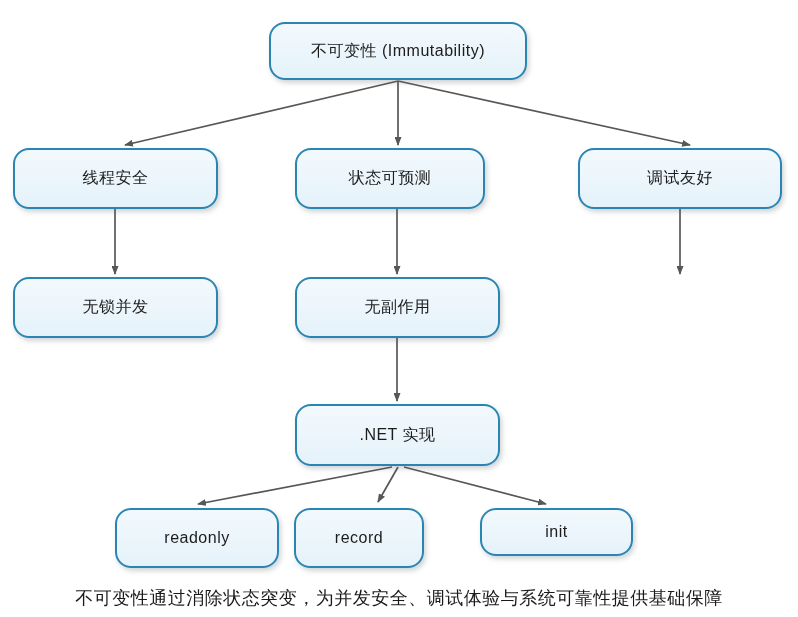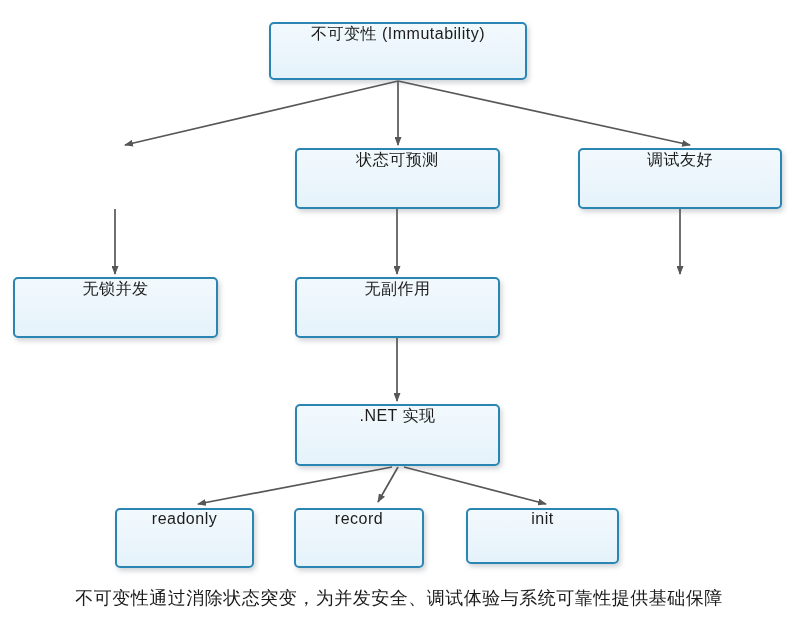--- a/index.html
+++ b/index.html
@@ -21,24 +21,25 @@
     top: 0;
     width: 798px;
     height: 617px;
     pointer-events: none;
     z-index: 2;
   }
   .node {
     position: absolute;
     box-sizing: border-box;
     border: 2px solid #2b85b3;
-    border-radius: 5px;
+    border-radius: 16px;
     background: linear-gradient(180deg, #f2f9fd 0%, #e5f2fa 100%);
     box-shadow: 2px 3px 5px rgba(90, 100, 110, 0.28);
     display: flex;
+    align-items: center;
     justify-content: center;
     z-index: 1;
   }
   .node-label {
     font-size: 16px;
     color: #1c1c1c;
     letter-spacing: 0.5px;
     white-space: nowrap;
   }
   .caption {
@@ -75,49 +76,52 @@
       <line x1="392" y1="467" x2="198" y2="504" marker-end="url(#arrowhead)"></line>
       <line x1="398" y1="467" x2="378" y2="502" marker-end="url(#arrowhead)"></line>
       <line x1="404" y1="467" x2="546" y2="504" marker-end="url(#arrowhead)"></line>
     </g>
   </svg>
 
   <div class="node" style="left:269px; top:22px; width:258px; height:58px">
     <span class="node-label">不可变性 (Immutability)</span>
   </div>
 
+  <div class="node" style="left:13px; top:148px; width:205px; height:61px">
+    <span class="node-label">线程安全</span>
+  </div>
 
-  <div class="node" style="left:295px; top:148px; width:205px; height:61px">
+  <div class="node" style="left:295px; top:148px; width:190px; height:61px">
     <span class="node-label">状态可预测</span>
   </div>
 
   <div class="node" style="left:578px; top:148px; width:204px; height:61px">
     <span class="node-label">调试友好</span>
   </div>
 
   <div class="node" style="left:295px; top:277px; width:205px; height:61px">
     <span class="node-label">无副作用</span>
   </div>
 
   <div class="node" style="left:13px; top:277px; width:205px; height:61px">
     <span class="node-label">无锁并发</span>
   </div>
 
 
   <div class="node" style="left:295px; top:404px; width:205px; height:62px">
     <span class="node-label">.NET 实现</span>
   </div>
 
-  <div class="node" style="left:115px; top:508px; width:139px; height:60px">
+  <div class="node" style="left:115px; top:508px; width:164px; height:60px">
     <span class="node-label">readonly</span>
   </div>
 
   <div class="node" style="left:294px; top:508px; width:130px; height:60px">
     <span class="node-label">record</span>
   </div>
 
-  <div class="node" style="left:466px; top:508px; width:153px; height:56px">
+  <div class="node" style="left:480px; top:508px; width:153px; height:48px">
     <span class="node-label">init</span>
   </div>
 
   <div class="caption">不可变性通过消除状态突变，为并发安全、调试体验与系统可靠性提供基础保障</div>
 
 </div>
 
 </body></html>

